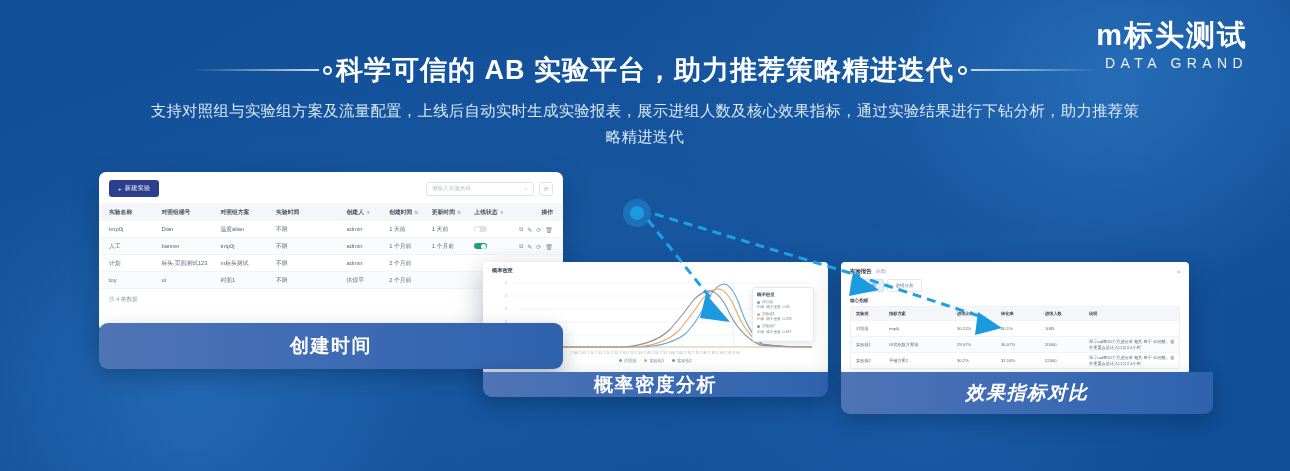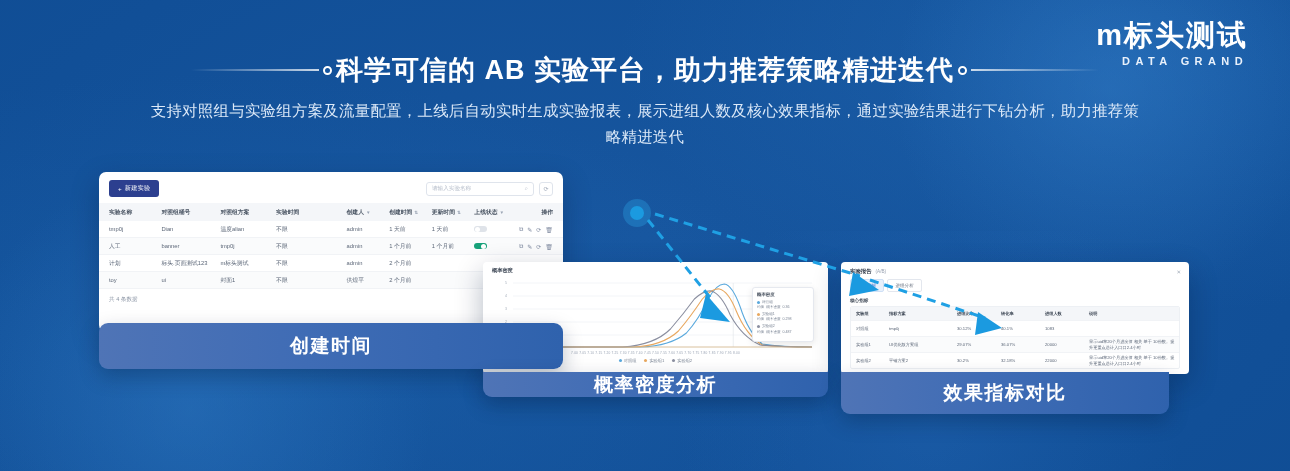--- a/index.html
+++ b/index.html
@@ -20,21 +20,21 @@
   .glow-a { position:absolute; left:-120px; top:200px; width:620px; height:420px;
     background: radial-gradient(circle, rgba(60,140,215,.30), rgba(0,0,0,0) 65%); }
   .glow-b { position:absolute; right:-80px; top:-120px; width:520px; height:420px;
     background: radial-gradient(circle, rgba(70,150,225,.26), rgba(0,0,0,0) 65%); }
   .glow-c { position:absolute; right:40px; bottom:-140px; width:640px; height:380px;
     background: radial-gradient(circle, rgba(40,110,190,.30), rgba(0,0,0,0) 68%); }
 
   
   .logo { position: absolute; right: 42px; top: 20px; text-align: right; color:#fff; }
   .logo-cn { font-size: 29px; font-weight: 700; letter-spacing: 2px; line-height: 1.05; }
-  .logo-en { font-size: 11px; letter-spacing: 5.4px; margin-top: 5px; color:#e9f1fb;font-weight:bold; }
+  .logo-en { font-size: 14px; letter-spacing: 5.4px; margin-top: 5px; color:#e9f1fb; }
 
   
   .title-row {
     position:absolute; top:52px; left:0; right:0;
     display:flex; align-items:center; justify-content:center; gap:4px;
   }
   .deco { display:flex; align-items:center; }
   .deco .bar { width:128px; height:1.5px;
     background: linear-gradient(90deg, rgba(255,255,255,0), rgba(255,255,255,.78)); }
   .deco.right .bar { background: linear-gradient(90deg, rgba(255,255,255,.78), rgba(255,255,255,0)); }
@@ -57,21 +57,21 @@
   
   .caption {
     position:absolute; display:flex; align-items:center; justify-content:center;
     color:#fff; font-size:19px; font-weight:700; letter-spacing:1.5px;
     background: linear-gradient(90deg, #4f74b6 0%, #3f6cb5 45%, #2f62ad 100%);
     border-radius: 0 0 9px 9px;
     box-shadow: 0 8px 20px rgba(3,24,55,.28);
   }
   .caption.c1 { left:99px; top:323px; width:464px; height:46px; border-radius:9px; }
   .caption.c2 { left:483px; top:372px; width:345px; height:25px; }
-  .caption.c3 { left:841px; top:372px; width:328px; height:42px; }
+  .caption.c3 { left:841px; top:372px; width:372px; height:42px;font-style:italic; }
 
   
   .p1 { left:99px; top:172px; width:464px; height:160px; border-radius:7px; }
   .p1-top { display:flex; align-items:center; padding:8px 10px 6px 10px; }
   .btn-new {
     background:#2c3f8f; color:#fff; font-size:6.2px; border-radius:3px;
     padding:4px 9px; display:flex; align-items:center; gap:3px; letter-spacing:.2px;
   }
   .p1-search { margin-left:auto; display:flex; align-items:center; gap:5px; }
   .sbox {

